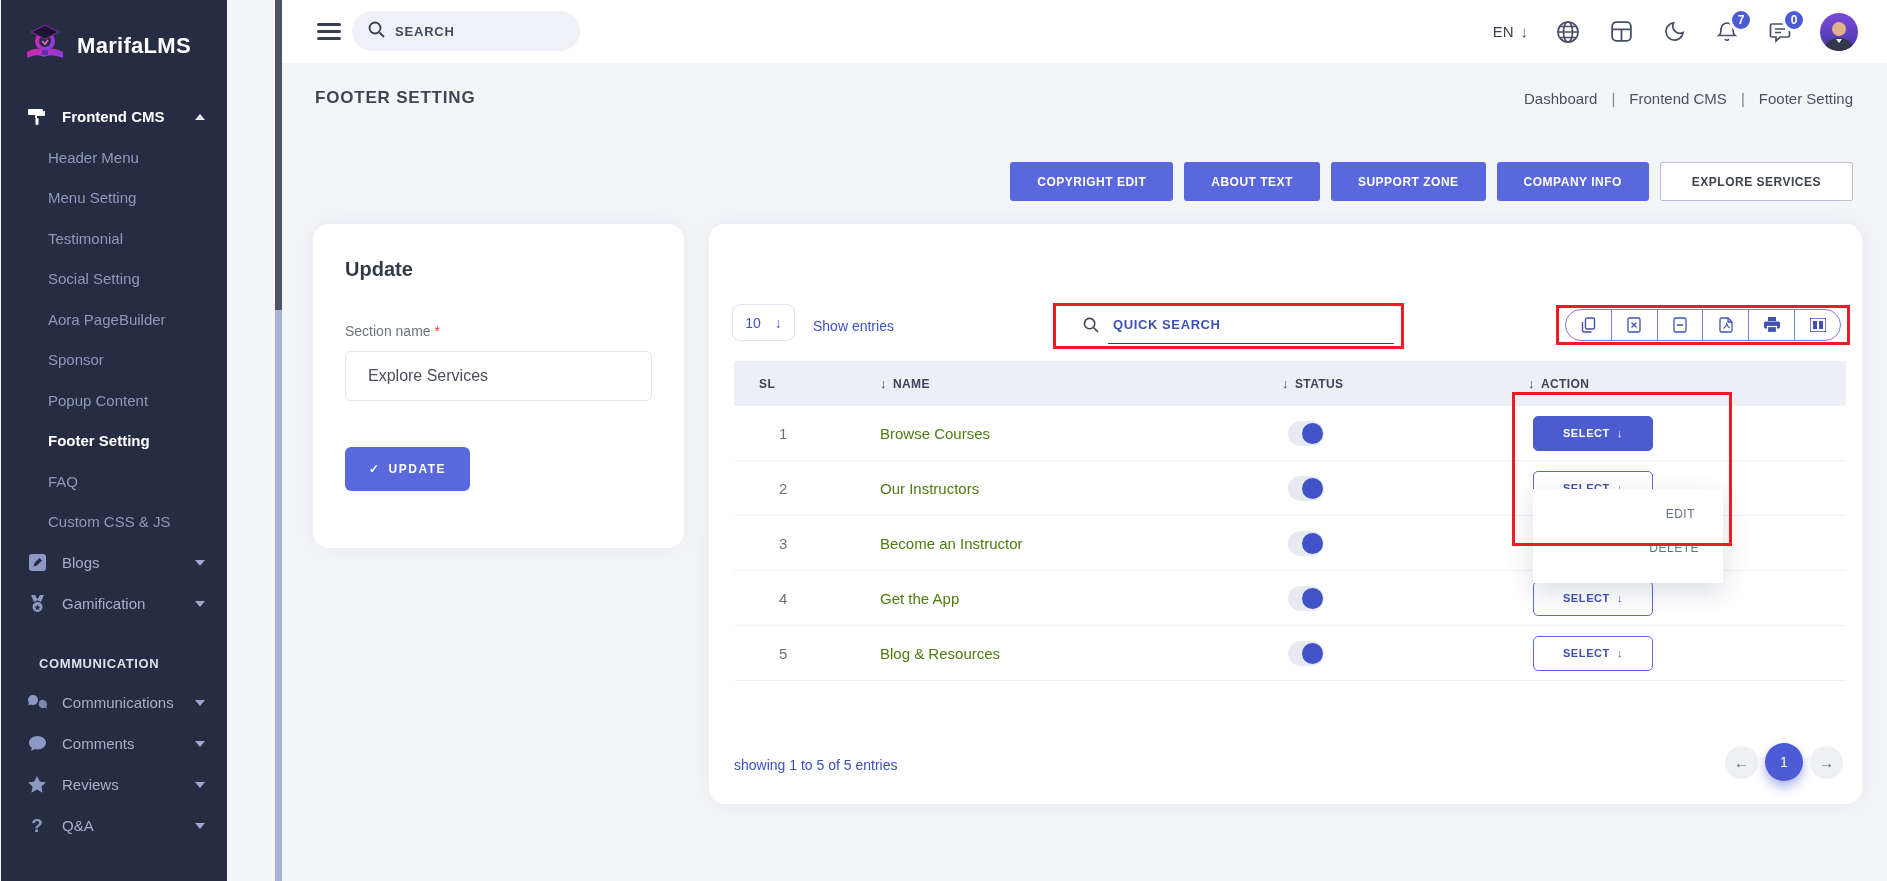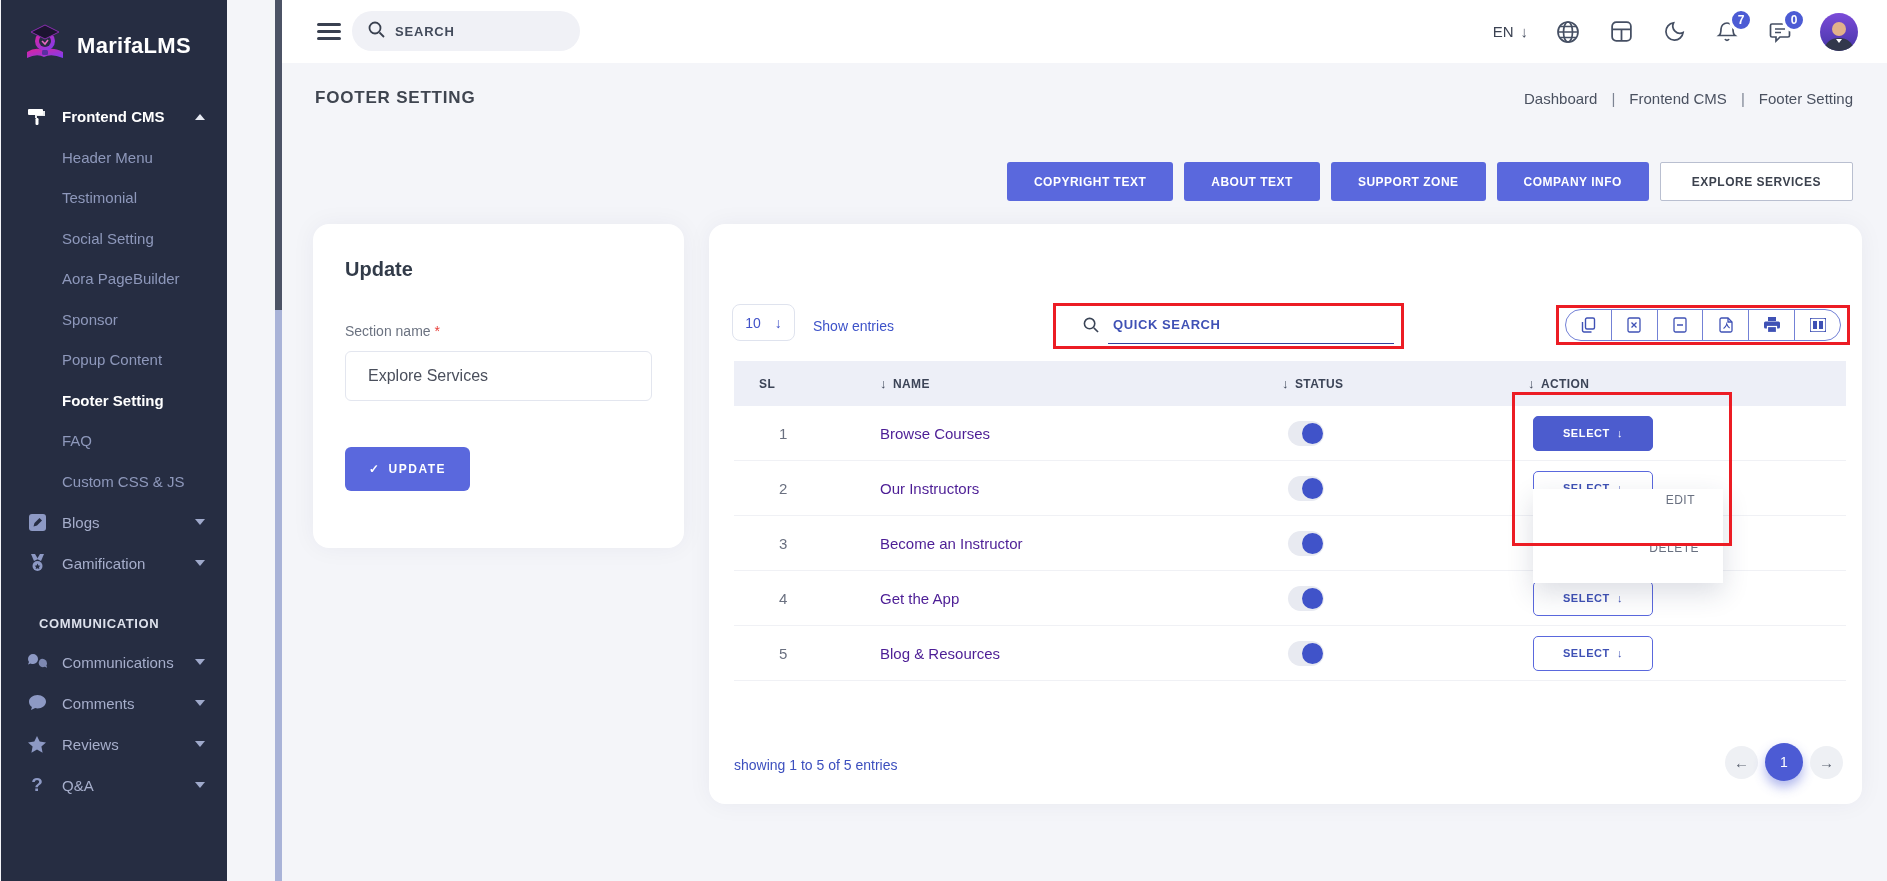--- a/index.html
+++ b/index.html
@@ -13,21 +13,21 @@
   .logo-row { display:flex; align-items:center; gap:10px; padding:22px 20px 18px 22px; }
   .logo-text { color:#fff; font-size:22px; font-weight:bold; letter-spacing:.3px; }
   .nav { margin-top:8px; }
   .nav-item { position:relative; height:41px; display:flex; align-items:center; gap:15px; padding-left:26px; color:#a6aecb; font-size:15px; cursor:pointer; }
   .nav-item .ni-icon { width:20px; display:flex; justify-content:center; color:#8d99c4; }
   .nav-item.parent-active { color:#ffffff; font-weight:bold; }
   .nav-item.parent-active .ni-icon { color:#ffffff; }
   .caret { position:absolute; right:22px; width:0; height:0; border-left:5px solid transparent; border-right:5px solid transparent; }
   .caret.up { border-bottom:6px solid #e8ebf4; }
   .caret.down { border-top:6px solid #9fa9cb; }
-  .nav-sub { height:40.5px; display:flex; align-items:center; padding-left:61px; color:#8e98bb; font-size:15px; cursor:pointer; }
+  .nav-sub { height:40.5px; display:flex; align-items:center; padding-left:47px; color:#8e98bb; font-size:15px; cursor:pointer; }
   .nav-sub.active { color:#ffffff; font-weight:bold; }
   .section-label { margin-top:21px; height:37px; display:flex; align-items:center; padding-left:38px; color:#dde1ec; font-size:13px; font-weight:bold; letter-spacing:.6px; }
 
   
   .topbar { position:absolute; left:282px; top:0; width:1605px; height:63px; background:#ffffff; z-index:5; }
   .hamburger { position:absolute; left:35px; top:20px; width:24px; height:22px; display:flex; flex-direction:column; justify-content:center; gap:4px; cursor:pointer; }
   .hamburger span { display:block; height:3px; border-radius:2px; background:#394050; }
   .tb-search { position:absolute; left:70px; top:11px; width:228px; height:40px; background:#f0f1f6; border-radius:20px; display:flex; align-items:center; padding-left:16px; gap:10px; }
   .tb-search input { border:none; outline:none; background:transparent; font-size:13px; font-weight:bold; letter-spacing:.8px; color:#3f4757; width:160px; font-family:"Liberation Sans",sans-serif; }
   .tb-search input::placeholder { color:#434b5b; opacity:1; }
@@ -83,33 +83,33 @@
   .dtable { position:absolute; left:25px; top:137px; width:1112px; }
   .thead { display:flex; height:45px; background:#edeff7; align-items:center; font-size:12px; font-weight:bold; color:#3c4457; letter-spacing:.4px; }
   .th { display:flex; align-items:center; gap:6px; }
   .th .sort { font-size:13px; font-weight:normal; }
   .col-sl { width:146px; padding-left:25px; }
   .col-name { width:402px; }
   .col-status { width:246px; }
   .col-action { width:318px; }
   .trow { display:flex; height:55px; align-items:center; border-bottom:1px solid #f0f1f5; font-size:15px; }
   .td-sl { width:146px; padding-left:45px; color:#6a7080; }
-  .td-name { width:402px; color:#4c1d95; }
+  .td-name { width:402px; color:#4d7c0f; }
   .td-status { width:246px; }
   .td-action { width:318px; padding-left:5px; }
   .toggle { position:relative; width:36px; height:25px; border-radius:13px; background:#e8eaf1; margin-left:6px; cursor:pointer; }
   .toggle .knob { position:absolute; right:1px; top:2px; width:21px; height:21px; border-radius:50%; background:#4053c9; }
   .select-btn { width:120px; height:35px; border-radius:5px; font-size:11px; font-weight:bold; letter-spacing:.6px; display:flex; align-items:center; justify-content:center; gap:7px; cursor:pointer; font-family:"Liberation Sans",sans-serif; }
   .select-btn.filled { background:#4c5cce; color:#fff; border:1px solid #4c5cce; }
   .select-btn.outline { background:#fff; color:#3f51b5; border:1px solid #5a68dd; }
   .td-action.open { position:relative; z-index:6; }
   .dd-redbox { position:absolute; left:-16px; top:-24px; width:220px; height:154px; z-index:8; pointer-events:none; }
   .dropdown { position:absolute; left:5px; top:73px; width:190px; height:94px; background:#fff; box-shadow:0 10px 25px rgba(40,50,90,.16); z-index:7; }
   .dd-item { position:absolute; right:28px; font-size:12px; color:#697080; letter-spacing:.5px; cursor:pointer; }
-  .dd-edit { top:4px;padding-left:8px; }
+  .dd-edit { top:18px;padding-left:8px; }
   .dd-delete { top:52px; right:24px; }
 
   .tfoot-text { position:absolute; left:25px; top:533px; font-size:14px; color:#3c4fbe; }
   .pagination { position:absolute; right:19px; top:519px; display:flex; align-items:center; gap:7px; }
   .pg-circle { width:33px; height:33px; border-radius:50%; background:#eef0f4; color:#5b6270; display:flex; align-items:center; justify-content:center; font-size:15px; cursor:pointer; }
   .pg-current { width:38px; height:38px; border-radius:50%; background:#4c5bd4; color:#fff; font-size:14px; display:flex; align-items:center; justify-content:center; box-shadow:0 6px 12px rgba(76,91,212,.45); cursor:pointer; }
 </style>
 </head>
 <body>
 
@@ -146,20 +146,23 @@
             </svg>
         </span>
         <span>Frontend CMS</span>
         <span class="caret up"></span>
       </div>
 
       <div class="nav-sub">
           <span>Header Menu</span>
         </div>
       <div class="nav-sub">
+          <span>Menu Setting</span>
+        </div>
+      <div class="nav-sub">
           <span>Testimonial</span>
         </div>
       <div class="nav-sub">
           <span>Social Setting</span>
         </div>
       <div class="nav-sub">
           <span>Aora PageBuilder</span>
         </div>
       <div class="nav-sub">
           <span>Sponsor</span>
@@ -310,21 +313,21 @@
       <div class="breadcrumb">
         <span>Dashboard</span>
         <span class="sep">|</span>
         <span>Frontend CMS</span>
         <span class="sep">|</span>
         <span>Footer Setting</span>
       </div>
     </div>
 
     <div class="tabs">
-      <button class="tab-btn">COPYRIGHT TEXT</button>
+      <button class="tab-btn">COPYRIGHT EDIT</button>
       <button class="tab-btn">ABOUT TEXT</button>
       <button class="tab-btn">SUPPORT ZONE</button>
       <button class="tab-btn">COMPANY INFO</button>
       <button class="tab-btn ghost">EXPLORE SERVICES</button>
     </div>
 
     <div class="card update-card">
       <div class="uc-title">Update</div>
       <div class="uc-label">
         <span>Section name</span>

